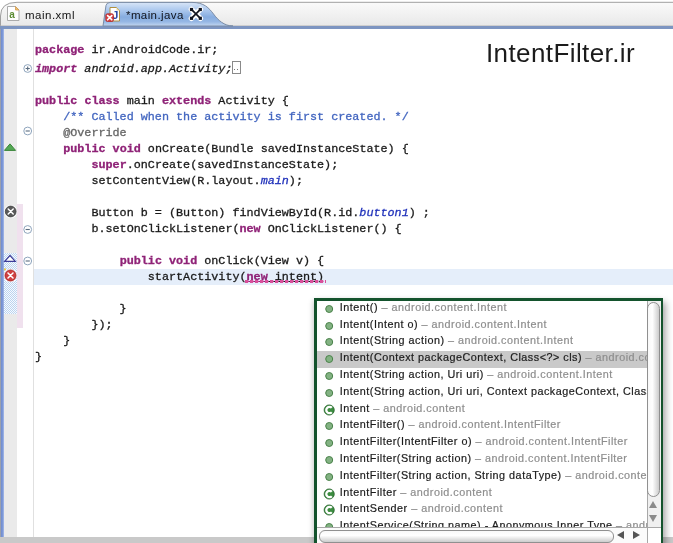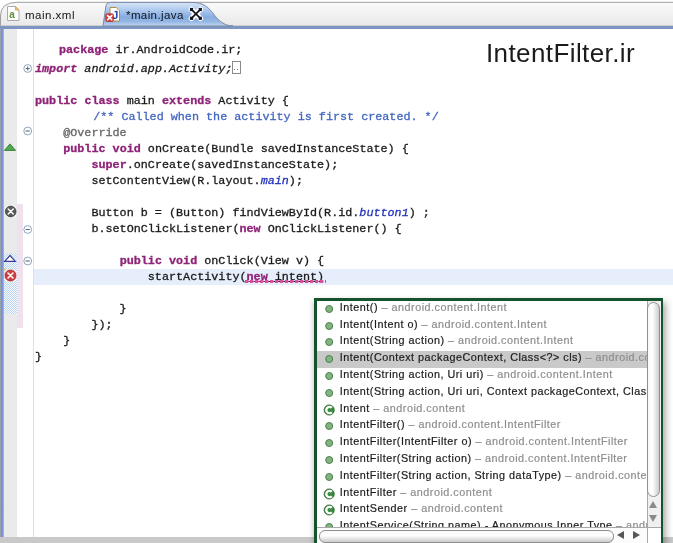--- a/index.html
+++ b/index.html
@@ -3,21 +3,21 @@
 <meta charset="utf-8">
 <style>
   html,body{margin:0;padding:0;}
   #page{position:relative;width:673px;height:543px;overflow:hidden;background:#fff;
         font-family:"Liberation Sans",sans-serif;}
   .abs{position:absolute;}
   .code{position:absolute;left:35px;white-space:pre;
         font-family:"Liberation Mono",monospace;font-size:11.75px;line-height:16px;
         color:#1a1a1a;-webkit-text-stroke:0.3px;}
   .kw{color:#8f2277;font-weight:bold;}
-  .cm{color:#4366c0;padding-left:30px;}
+  .cm{color:#4366c0;}
   .an{color:#666666;}
   .sf{color:#2233bb;font-style:italic;}
   .row{position:absolute;left:0;height:17px;white-space:pre;font-size:10.8px;
        letter-spacing:0.5px;line-height:16.8px;color:#1c1c1c;-webkit-text-stroke:0.2px;}
   .row .q{color:#8e8e8e;}
 </style>
 <style>.u{text-decoration:underline;} </style></head>
 <body>
 <div id="page">
 
@@ -29,21 +29,21 @@
        background:#f6faff;background-image:conic-gradient(#bcd4ee 25%,transparent 0 50%,#bcd4ee 0 75%,transparent 0);
        background-size:2px 2px;"></div>
 
   <div class="abs" style="left:16.5px;top:204px;width:6.5px;height:124px;background:#f0e1ee;"></div>
 
   <div class="abs" style="left:33px;top:29px;width:1px;height:508px;background:#e0e0e0;"></div>
 
   <div class="abs" style="left:34px;top:269px;width:639px;height:16px;background:#e5eefa;"></div>
 
   <div id="codebox">
-      <div class="code" style="top: 42px; margin-left: 24px;"><span class="kw">package</span><span> ir.AndroidCode.ir;</span></div>
+      <div class="code" style="top: 42px;"><span class="kw">package</span><span> ir.AndroidCode.ir;</span></div>
       <div class="code" style="top: 60.6px; font-style: italic;"><span class="kw">import</span><span> android.app.Activity;</span></div>
       <div class="code" style="top: 92.6px; text-align: center;"><span class="kw">public</span><span> </span><span class="kw">class</span><span> main </span><span class="kw">extends</span><span> Activity {</span></div>
       <div class="code" style="top: 108.6px;"><span class="cm">    /** Called when the activity is first created. */</span></div>
       <div class="code" style="top: 124.6px;"><span class="an">    @Override</span></div>
       <div class="code" style="top: 140.6px;"><span>    </span><span class="kw">public</span><span> </span><span class="kw">void</span><span> onCreate(Bundle savedInstanceState) {</span></div>
       <div class="code" style="top: 156.6px;"><span>        </span><span class="kw">super</span><span>.onCreate(savedInstanceState);</span></div>
       <div class="code" style="top: 172.6px;"><span>        setContentView(R.layout.</span><span class="sf">main</span><span>);</span></div>
       <div class="code" style="top: 204.6px;"><span>        Button b = (Button) findViewById(R.id.</span><span class="sf">button1</span><span>) ;</span></div>
       <div class="code" style="top: 220.6px;"><span>        b.setOnClickListener(</span><span class="kw">new</span><span> OnClickListener() {</span></div>
       <div class="code" style="top: 252.6px;"><span>            </span><span class="kw">public</span><span> </span><span class="kw">void</span><span> onClick(View v) {</span></div>

